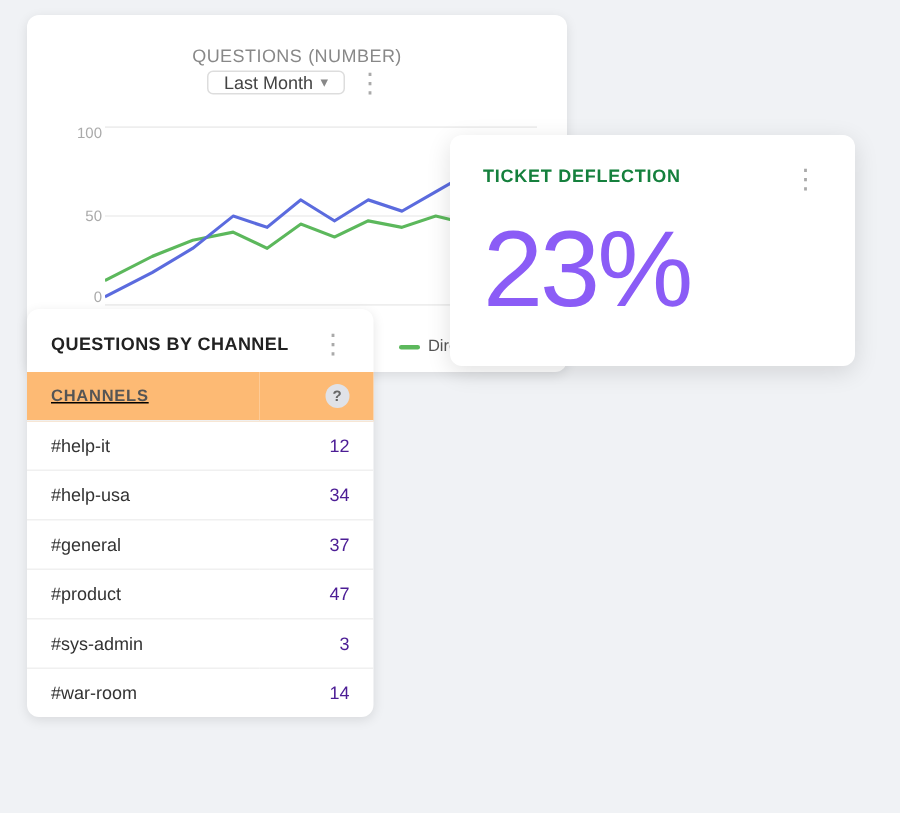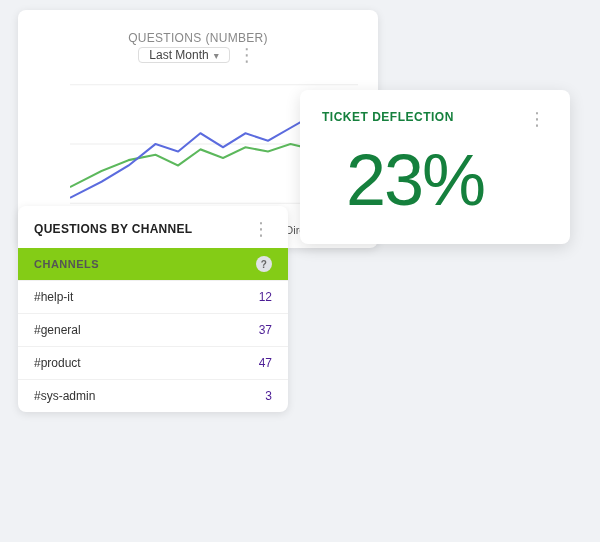--- a/index.html
+++ b/index.html
@@ -108,21 +108,21 @@
       width: 14px;
       height: 3px;
       border-radius: 2px;
     }
 
     
     .card-channel {
       position: absolute;
       top: 206px;
       left: 18px;
-      width: 270px;
+      width: 231px;
       background: #fff;
       border-radius: 8px;
       box-shadow: 0 2px 8px rgba(0,0,0,0.1);
     }
 
     .card-channel-header {
       display: flex;
       align-items: center;
       justify-content: space-between;
       padding: 14px 16px 10px;
@@ -134,21 +134,22 @@
       color: #222;
       letter-spacing: 0.3px;
     }
 
     .channel-table {
       width: 100%;
       border-collapse: collapse;
     }
 
     .channel-table thead tr {
-      background: #84cc16;
+      background: #fdba74;
+      text-decoration: underline;
     }
 
     .channel-table thead th {
       font-size: 11px;
       font-weight: 700;
       color: #555;
       padding: 8px 16px;
       text-align: left;
       letter-spacing: 0.5px;
     }
@@ -209,24 +210,23 @@
     .deflection-title {
       font-size: 12px;
       font-weight: 700;
       color: #15803d;
       letter-spacing: 0.5px;
     }
 
     .deflection-value {
       font-size: 72px;
       font-weight: 300;
-      color: #15803d;
+      color: #8b5cf6;
       line-height: 1;
       letter-spacing: -2px;
-      margin-left: 24px;
     }
 
     
     .y-axis-labels {
       position: absolute;
       left: 0;
       top: 10px;
       height: 120px;
       display: flex;
       flex-direction: column;
@@ -251,20 +251,25 @@
     <div class="card-controls">
       <button class="dropdown-btn">
         <span>Last Month</span>
         <span class="chevron-icon">▾</span>
       </button>
       <span class="dots-icon">⋮</span>
     </div>
   </div>
 
   <div class="chart-area">
+    <div class="y-axis-labels">
+      <span>100</span>
+      <span>50</span>
+      <span>0</span>
+    </div>
     <svg class="chart-svg" viewBox="0 0 320 130" preserveAspectRatio="none" style="margin-left:32px;width:calc(100% - 32px);">
 
       <line x1="0" y1="10" x2="320" y2="10" stroke="#eee" stroke-width="1"></line>
       <line x1="0" y1="65" x2="320" y2="65" stroke="#eee" stroke-width="1"></line>
       <line x1="0" y1="120" x2="320" y2="120" stroke="#eee" stroke-width="1"></line>
 
       <polyline points="0,105 35,90 65,80 95,75 120,85 145,70 170,78 195,68 220,72 245,65 270,70 295,62 320,60" fill="none" stroke="#5cb85c" stroke-width="2" stroke-linejoin="round"></polyline>
 
       <polyline points="0,115 35,100 65,85 95,65 120,72 145,55 170,68 195,55 220,62 245,50 270,38 295,25 320,20" fill="none" stroke="#5b6bde" stroke-width="2" stroke-linejoin="round"></polyline>
     </svg>
@@ -291,30 +296,38 @@
           <span class="help-circle">?</span>
         </th>
       </tr>
     </thead>
     <tbody id="channel-rows">
     <tr>
       <td>#help-it</td>
       <td class="count-cell">12</td>
     </tr>
         <tr>
+      <td>#help-usa</td>
+      <td class="count-cell">34</td>
+    </tr>
+        <tr>
       <td>#general</td>
       <td class="count-cell">37</td>
     </tr>
         <tr>
       <td>#product</td>
       <td class="count-cell">47</td>
     </tr>
         <tr>
       <td>#sys-admin</td>
       <td class="count-cell">3</td>
+    </tr>
+        <tr>
+      <td>#war-room</td>
+      <td class="count-cell">14</td>
     </tr>
       </tbody>
   </table>
 </div>
 
 <div class="card-deflection">
   <div class="deflection-header">
     <span class="deflection-title">TICKET DEFLECTION</span>
     <span class="dots-icon">⋮</span>
   </div>

